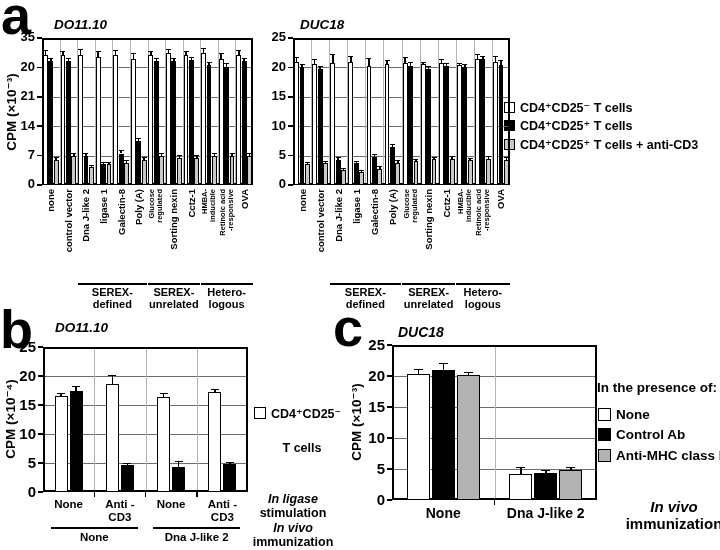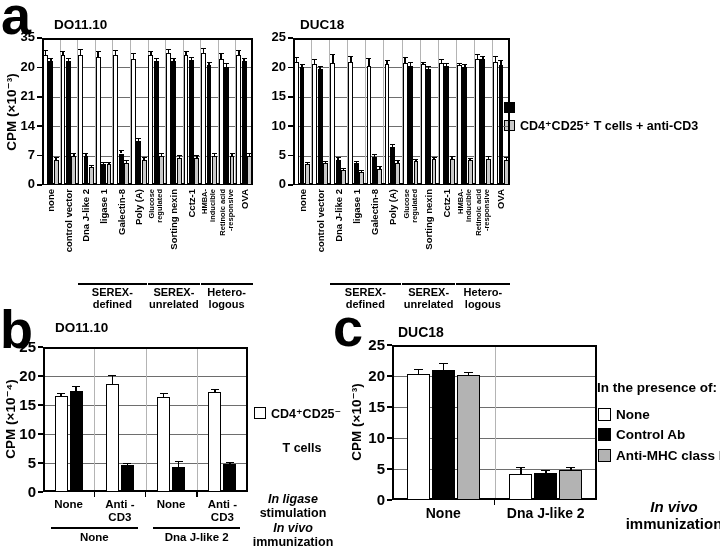--- a/index.html
+++ b/index.html
@@ -1,39 +1,44 @@
 <!DOCTYPE html>
 <html><head>
 <meta charset="utf-8">
 <style>
   html,body{margin:0;padding:0;background:#fff;}
   #fig{position:relative;width:720px;height:550px;background:#fff;overflow:hidden;
        font-family:"Liberation Sans","DejaVu Sans",sans-serif;font-weight:bold;color:#000;}
   .abs{position:absolute;}
   .panel-letter{font-size:54px;line-height:1;letter-spacing:-1px;}
-  .chart-title{font-size:13.5px;white-space:nowrap;}
+  .chart-title{font-size:13.5px;white-space:nowrap;font-style:italic;}
   .ylabel{font-size:13.5px;white-space:nowrap;text-align:center;transform:rotate(-90deg);height:18px;line-height:18px;}
   .legend-row{display:flex;align-items:center;}
   .legend-swatch{display:inline-block;border:1.5px solid #000;margin-right:5px;flex:none;box-sizing:border-box;}
   .legend-label{white-space:nowrap;}
   .ann{text-align:center;line-height:1.12;}
   .it{font-style:italic;}
 </style>
 </head>
 <body>
 
 <div id="fig">
 
   <div class="abs panel-letter" style="left:1px;top:-12px;">a</div>
   <div class="abs chart-title" style="left:54px;top:17px;">DO11.10</div>
   <div class="abs chart-title" style="left:300px;top:17px;">DUC18</div>
   <div class="abs ylabel" style="left:-48px;top:103px;width:120px;">CPM (×10⁻³)</div>
   <div class="abs" style="left:504px;top:98px;">
       <div class="legend-row" style="height: 18.5px;">
+        <span class="legend-swatch" style="width: 11px; height: 11px; background: rgb(255, 255, 255);"></span>
+        <span class="legend-label" style="font-size: 12.5px;">CD4⁺CD25⁻ T cells</span>
+      </div>
+      <div class="legend-row" style="height: 18.5px;">
         <span class="legend-swatch" style="width: 11px; height: 11px; background: rgb(0, 0, 0);"></span>
+        <span class="legend-label" style="font-size: 12.5px;">CD4⁺CD25⁺ T cells</span>
       </div>
       <div class="legend-row" style="height: 18.5px;">
         <span class="legend-swatch" style="width: 11px; height: 11px; background: rgb(200, 200, 200);"></span>
         <span class="legend-label" style="font-size: 12.5px;">CD4⁺CD25⁺ T cells + anti-CD3</span>
       </div>
     </div>
 
   <div class="abs panel-letter" style="left:0px;top:302px;">b</div>
   <div class="abs chart-title" style="left:55px;top:320px;">DO11.10</div>
   <div class="abs ylabel" style="left:-49px;top:410px;width:120px;">CPM (×10⁻⁴)</div>

